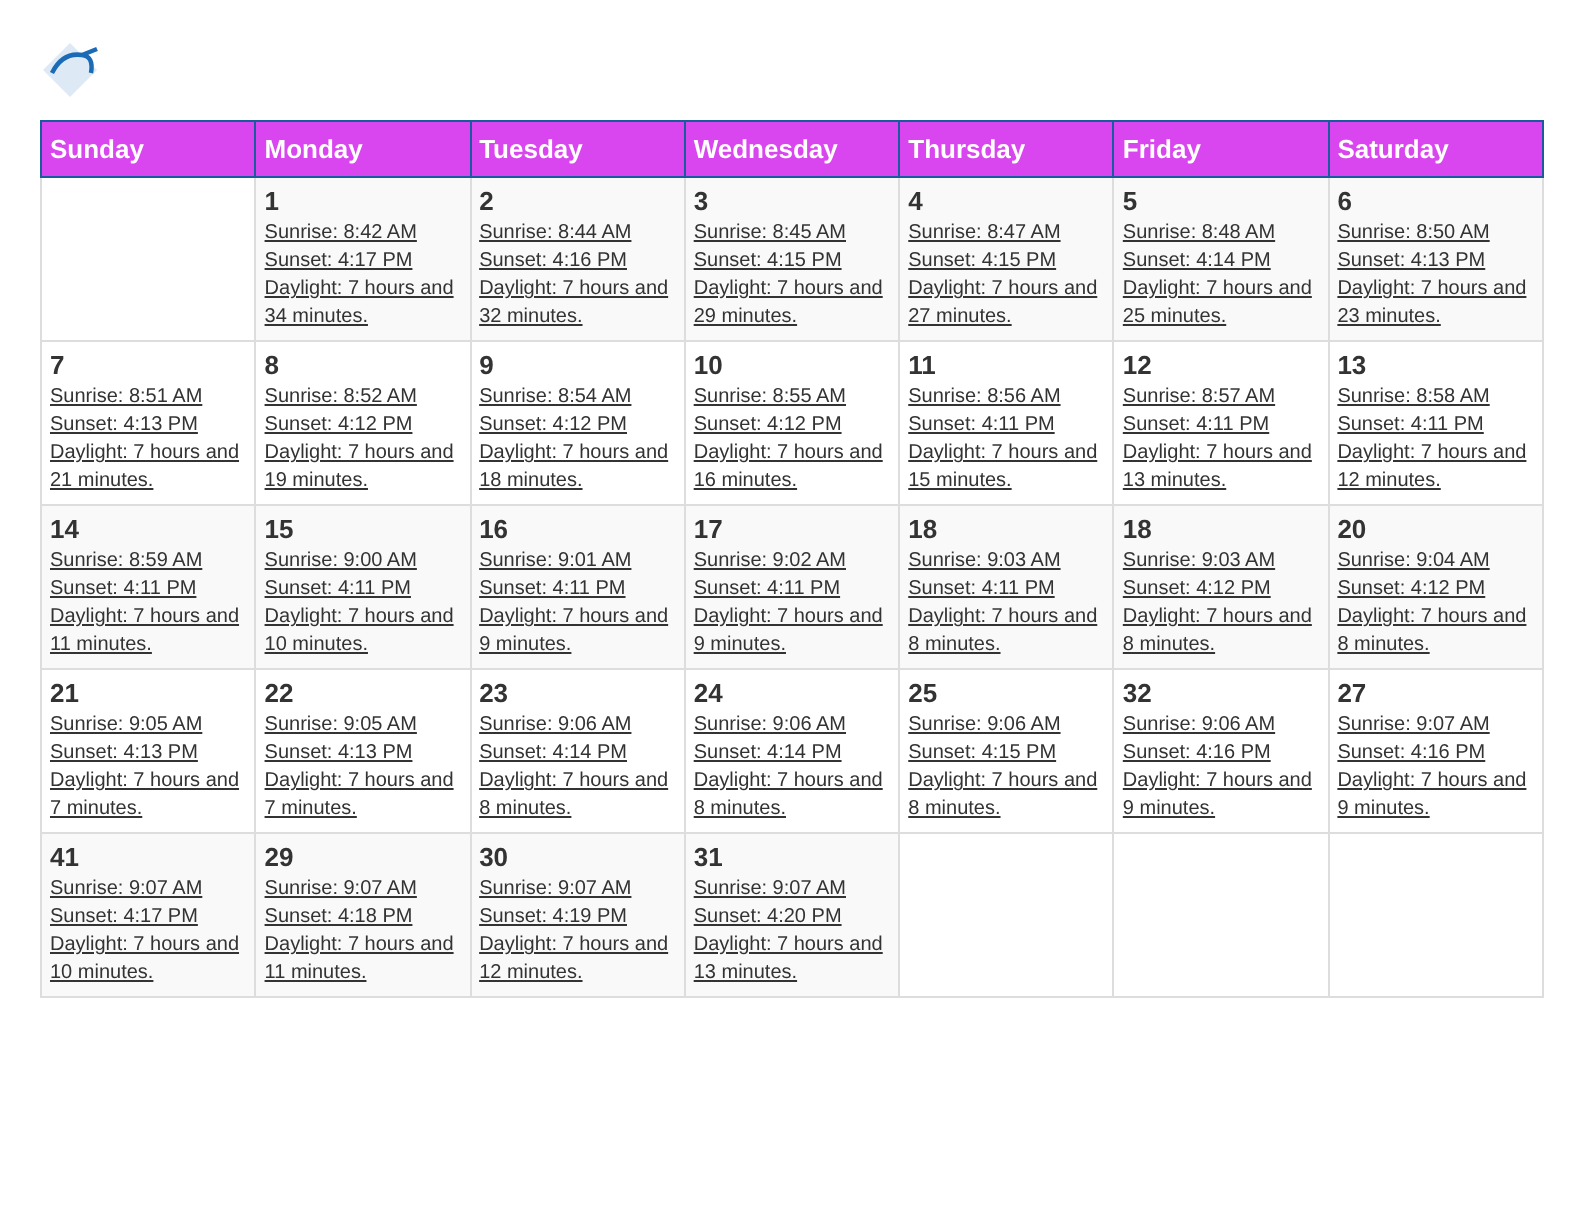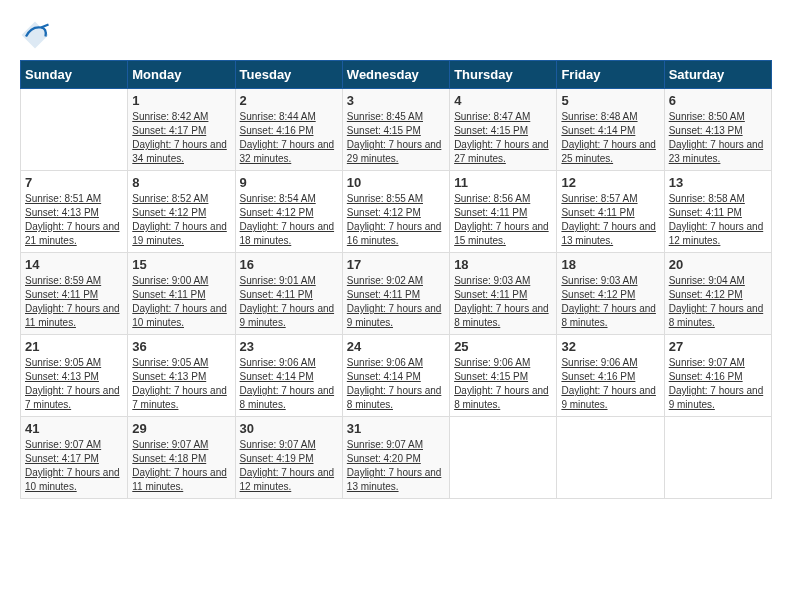--- a/index.html
+++ b/index.html
@@ -46,21 +46,21 @@
     .subtitle {
       font-size: 16px;
       color: #555;
     }
     table {
       width: 100%;
       border-collapse: collapse;
       font-size: 11px;
     }
     thead tr {
-      background-color: #0c4a6e;
+      background-color: #d946ef;
       color: #fff;
     }
     thead th {
       padding: 6px 4px;
       text-align: left;
       font-size: 13px;
       font-weight: bold;
       border: 1px solid #1a5a9e;
     }
     tbody tr {
@@ -258,21 +258,21 @@
         </td>
       </tr>
       <tr>
         <td>
           <span class="day-number">21</span>
         <div class="day-info">
           Sunrise: 9:05 AM<br>Sunset: 4:13 PM<br>Daylight: 7 hours and 7 minutes.
         </div>
         </td>
         <td>
-          <span class="day-number">36</span>
+          <span class="day-number">22</span>
         <div class="day-info">
           Sunrise: 9:05 AM<br>Sunset: 4:13 PM<br>Daylight: 7 hours and 7 minutes.
         </div>
         </td>
         <td>
           <span class="day-number">23</span>
         <div class="day-info">
           Sunrise: 9:06 AM<br>Sunset: 4:14 PM<br>Daylight: 7 hours and 8 minutes.
         </div>
         </td>

